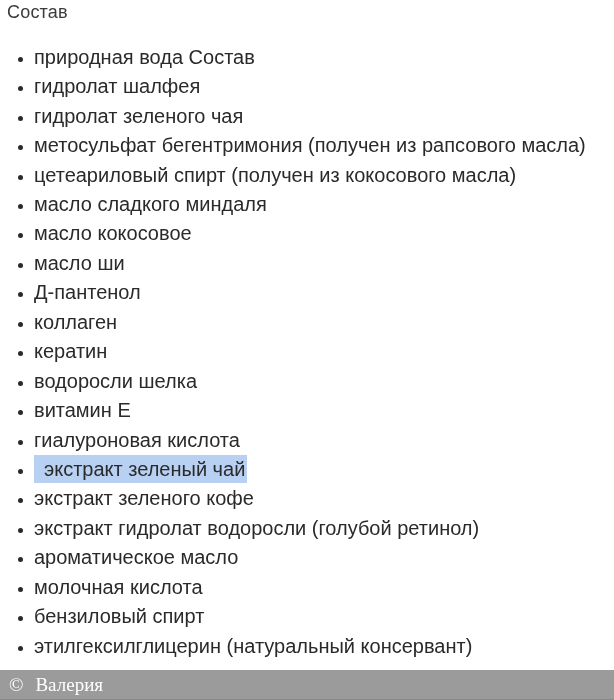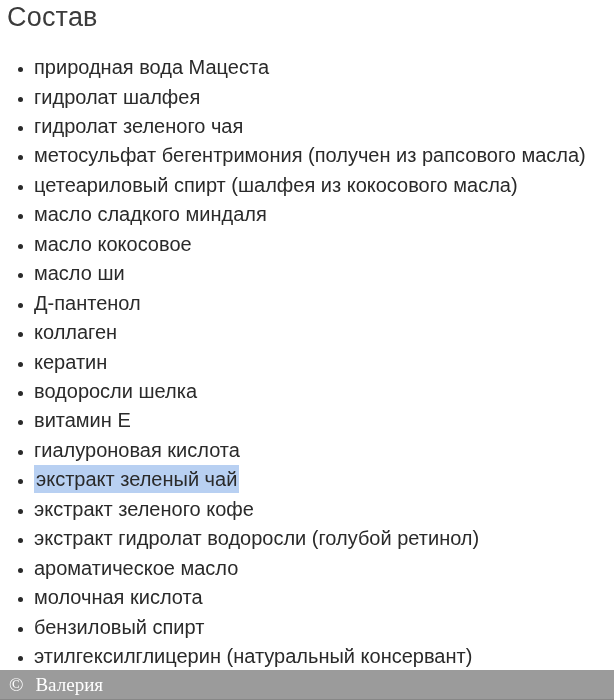--- a/index.html
+++ b/index.html
@@ -11,21 +11,21 @@
     background: var(--background, #ffffff);
     font-family: "Liberation Sans", sans-serif;
   }
   .page {
     position: relative;
     width: 614px;
     height: 700px;
   }
   h1.section-title {
     margin: 2px 0 0 7px;
-    font-size: 27px;
+    font-size: 18px;
     line-height: 1.15;
     font-weight: 400;
     color: var(--heading, #3b3b3b);
     letter-spacing: 0.2px;
   }
   ul.ingredients {
     margin: 20px 0 0 0;
     padding: 0 0 0 34px;
     list-style: disc outside;
   }
@@ -34,21 +34,21 @@
     line-height: 29.45px;
     color: var(--text, #2a2a2a);
     white-space: nowrap;
   }
   ul.ingredients li::marker {
     color: var(--text, #2a2a2a);
     font-size: 16px;
   }
   .highlight {
     background: var(--highlight, #b8d0f2);
-    padding: 3px 2px 3px 2px;
+    padding: 3px 2px 3px 10px;
   }
   footer.watermark-bar {
     position: absolute;
     left: 0;
     right: 0;
     bottom: 0;
     height: 32px;
     box-sizing: border-box;
     background: var(--footer_bg, #9b9b9b);
     border-bottom: 3px solid var(--footer_border, #878787);
@@ -65,25 +65,25 @@
   }
 </style>
 </head>
 <body>
 
 <div class="page">
 
   <h1 class="section-title">Состав</h1>
 
   <ul class="ingredients">
-      <li><span>природная вода Мацеста</span></li>
+      <li><span>природная вода Состав</span></li>
       <li><span>гидролат шалфея</span></li>
       <li><span>гидролат зеленого чая</span></li>
       <li><span>метосульфат бегентримония (получен из рапсового масла)</span></li>
-      <li><span>цетеариловый спирт (шалфея из кокосового масла)</span></li>
+      <li><span>цетеариловый спирт (получен из кокосового масла)</span></li>
       <li><span>масло сладкого миндаля</span></li>
       <li><span>масло кокосовое</span></li>
       <li><span>масло ши</span></li>
       <li><span>Д-пантенол</span></li>
       <li><span>коллаген</span></li>
       <li><span>кератин</span></li>
       <li><span>водоросли шелка</span></li>
       <li><span>витамин Е</span></li>
       <li><span>гиалуроновая кислота</span></li>
       <li><span class="highlight">экстракт зеленый чай</span></li>

